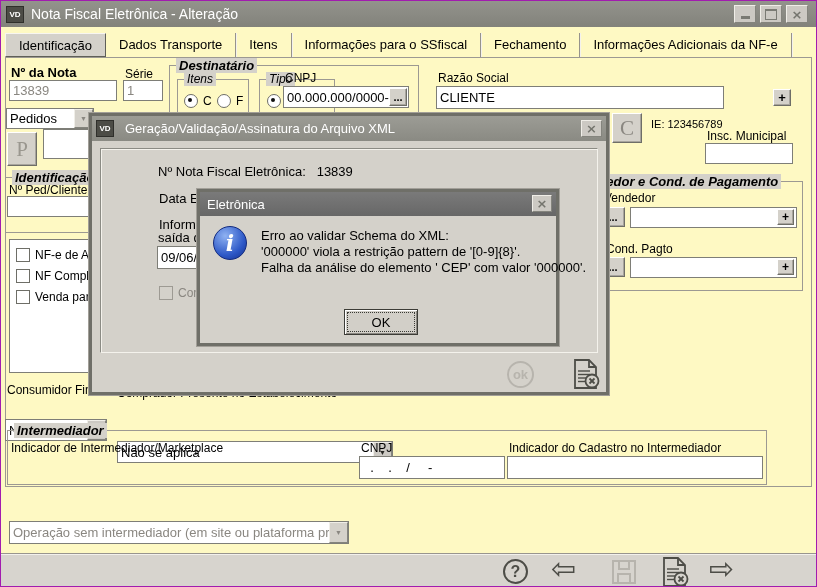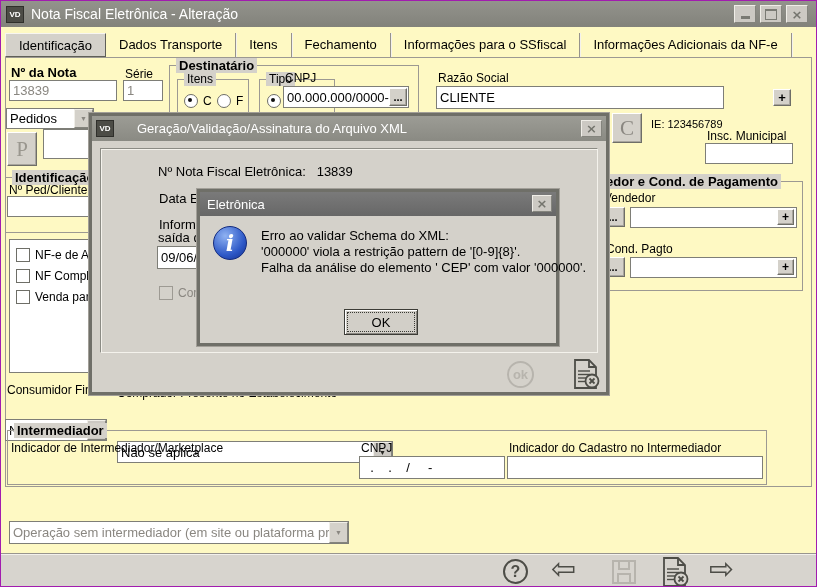--- a/index.html
+++ b/index.html
@@ -19,21 +19,21 @@
     color:#75756e;font-weight:bold;display:flex;align-items:center;justify-content:center;font-size:12px;}
   .glyph-min{width:9px;height:3px;background:#7a7a73;margin-top:7px;}
   .glyph-max{width:10px;height:8px;border:1px solid #7a7a73;border-top-width:2px;}
   .glyph-x{font-family:"DejaVu Sans",sans-serif;font-size:13px;font-weight:bold;color:#75756e;}
   
   .field{background:#fff;border:1px solid #7e7e77;font-family:"Liberation Sans",sans-serif;
     font-size:13px;padding:1px 3px;box-sizing:border-box;}
   .greytext{color:#8a8781;}
   .raised{background:#d4d1ca;border:1px solid #6e6e67;border-top-color:#fff;border-left-color:#fff;
     box-shadow:inset -1px -1px 0 #a8a59e;display:flex;align-items:center;justify-content:center;}
-  .groupbox{border:1px solid #9c9992;}
+  .groupbox{border:1px solid #9c9992;font-style:italic;}
   .grouplabel{position:absolute;top:-8px;left:6px;background:#d4d1ca;padding:0 3px;
     font-weight:bold;font-size:13px;white-space:nowrap;}
   .lbl{font-size:12px;white-space:nowrap;}
   .combo{background:#fff;border:1px solid #7e7e77;position:relative;display:flex;align-items:center;
     padding-left:3px;font-size:13px;overflow:hidden;}
   .ddbtn{position:absolute;right:0;top:0;bottom:0;width:17px;background:#ccc9c3;
     border:1px solid #84847d;border-top-color:#f0eee8;border-left-color:#f0eee8;
     display:flex;align-items:center;justify-content:center;font-size:7px;color:#262622;}
   .ddbtn.disabled{color:#8a8781;background:#d4d1ca;}
   .radio{width:12px;height:12px;border-radius:50%;border:1px solid #6e6e67;background:#fff;position:relative;flex:0 0 auto;}
@@ -81,22 +81,22 @@
       <span class="glyph-max"></span>
     </div>
   <div class="abs tbtn" style="left:785px;top:4px;width:22px;height:18px;">
       <span class="glyph-x">×</span>
     </div>
 
   <div class="abs tabstrip" style="left:4px;top:30px;height:26px;">
     <div class="tab selected"><span>Identificação</span></div>
     <div class="tab"><span>Dados Transporte</span></div>
     <div class="tab"><span>Itens</span></div>
+    <div class="tab"><span>Informações para o SSfiscal</span></div>
     <div class="tab"><span>Fechamento</span></div>
-    <div class="tab"><span>Informações para o SSfiscal</span></div>
     <div class="tab"><span>Informações Adicionais da NF-e</span></div>
   </div>
 
   <div class="abs groupbox" style="left:4px;top:56px;width:807px;height:430px;"></div>
 
   <div class="abs lbl" style="left:10px;top:64px;font-weight:bold;font-size:13px;">Nº da Nota</div>
   <input class="abs field greytext" style="left: 8px; top: 79px; width: 108px; height: 21px;" readonly="" value="13839">
   <div class="abs lbl" style="left:124px;top:66px;">Série</div>
   <input class="abs field greytext" style="left: 122px; top: 79px; width: 40px; height: 21px;" readonly="" value="1">
 
@@ -219,21 +219,21 @@
     </g>
     <circle cx="22" cy="23" r="6.5" fill="#d7d4ce" stroke="#4d4d47" stroke-width="1.8"></circle>
     <line x1="19.5" y1="20.5" x2="24.5" y2="25.5" stroke="#4d4d47" stroke-width="1.8"></line>
     <line x1="24.5" y1="20.5" x2="19.5" y2="25.5" stroke="#4d4d47" stroke-width="1.8"></line>
   </svg>
   <div class="abs arrowglyph" style="left:708px;top:553px;"><span>⇨</span></div>
 
   <div class="abs dialog" style="left:88px;top:112px;width:520px;height:282px;z-index:10;">
     <div class="titlebar tb-dlg" style="height:25px;padding-left:4px;">
       <span class="appicon">VD</span>
-      <span class="nowrap" style="margin-left:23px;">Geração/Validação/Assinatura do Arquivo XML</span>
+      <span class="nowrap" style="margin-left:11px;">Geração/Validação/Assinatura do Arquivo XML</span>
     </div>
     <div class="abs tbtn" style="right:4px;top:4px;width:21px;height:17px;">
         <span class="glyph-x">×</span>
       </div>
 
     <div class="abs innerpanel" style="left:8px;top:32px;width:498px;height:205px;"></div>
 
     <div class="abs nowrap" style="left:66px;top:48px;font-size:13px;">
       <span>Nº Nota Fiscal Eletrônica:</span>&nbsp;&nbsp;
       <span>13839</span>

